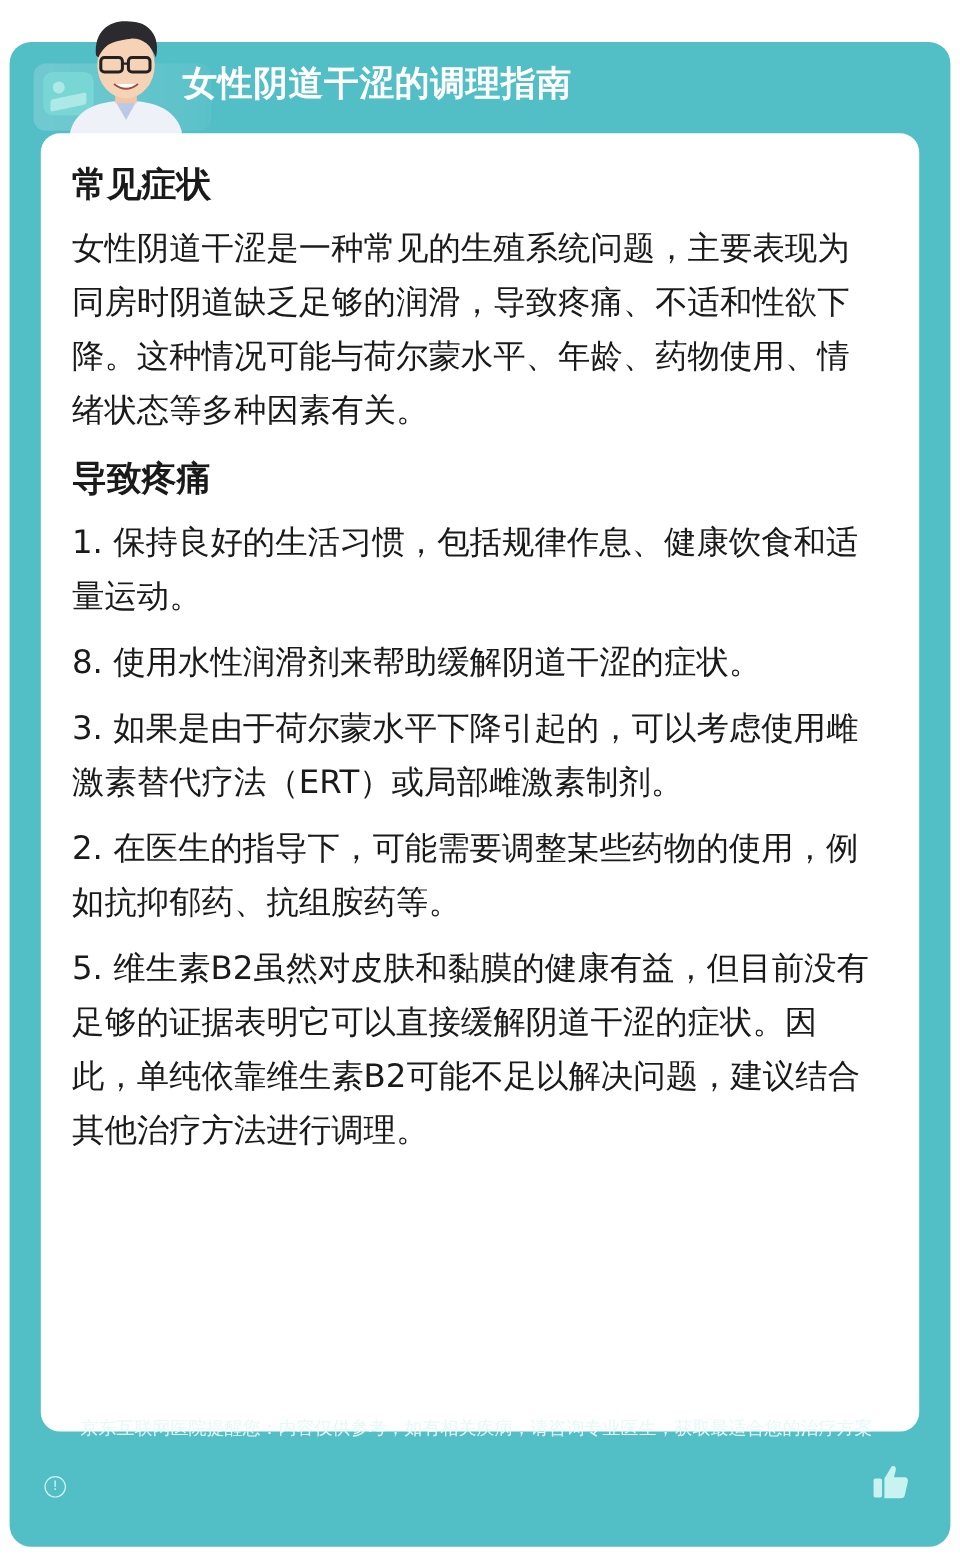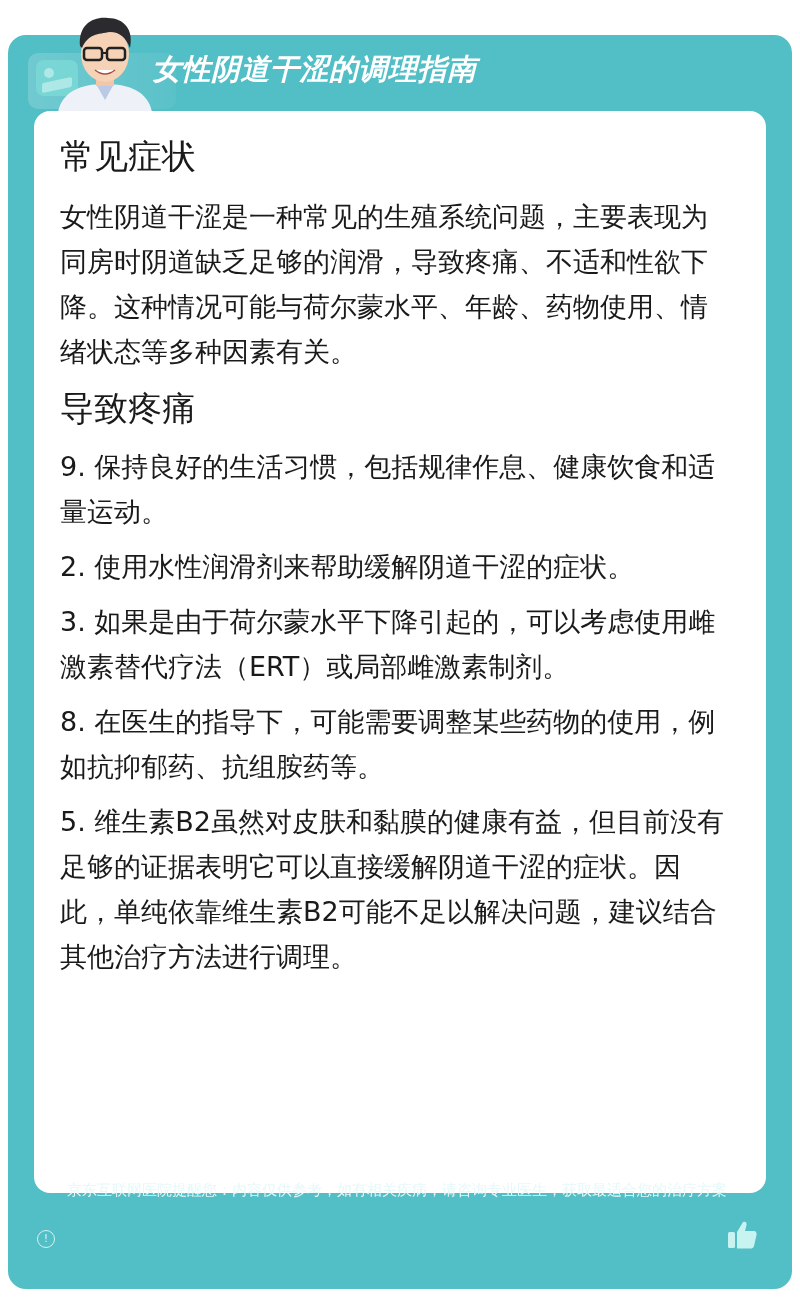--- a/index.html
+++ b/index.html
@@ -3,26 +3,26 @@
 <meta charset="utf-8">
 <style>
   html, body { margin: 0; padding: 0; background: #ffffff; }
   body { width: 800px; height: 1297px; position: relative; overflow: hidden; font-family: "DejaVu Sans", "Liberation Sans", sans-serif; }
   .outer { position: absolute; left: 8px; top: 35px; width: 784px; height: 1254px; background: #52bec6; border-radius: 18px; }
   .header-band { position: absolute; left: 20px; top: 18px; width: 160px; height: 62px; background: linear-gradient(90deg, rgba(255,255,255,0.18), rgba(255,255,255,0.05)); border-radius: 10px; }
   .photo-icon { position: absolute; left: 28px; top: 28px; width: 42px; height: 36px; background: #7ad8d6; border-radius: 8px; opacity: 0.9; }
   .photo-icon::before { content: ""; position: absolute; left: 8px; top: 8px; width: 10px; height: 10px; border-radius: 50%; background: #b5ecea; }
   .photo-icon::after { content: ""; position: absolute; left: 6px; top: 20px; width: 30px; height: 10px; background: #b5ecea; transform: skewY(-12deg); border-radius: 2px; }
   .avatar { position: absolute; left: 50px; top: 10px; width: 110px; height: 102px; }
-  .title { position: absolute; left: 152px; top: 50px; color: #ffffff; font-size: 29px; font-weight: bold; letter-spacing: 0.5px; font-style: italic; }
+  .title { position: absolute; left: 152px; top: 50px; color: #ffffff; font-size: 29px; font-weight: bold; letter-spacing: 0.5px; }
   .card { position: absolute; left: 34px; top: 111px; width: 732px; height: 1082px; background: #ffffff; border-radius: 16px; }
   .content { position: absolute; left: 26px; top: 22px; width: 665px; color: #1a1a1a; }
-  .h { font-size: 34px; font-weight: normal; margin: 0; line-height: 1.4; }
+  .h { font-size: 29px; font-weight: bold; margin: 0; line-height: 1.4; }
   .p { font-size: 27px; line-height: 45px; margin: 14px 0 10px 0; font-family: "DejaVu Serif", "Liberation Serif", serif; }
-  .p.sans { font-family: Liberation Sans, sans-serif; }
+  .p.sans { font-family: Liberation Mono, monospace; }
   .list-item { font-size: 27px; line-height: 45px; margin: 0 0 10px 0; font-family: "DejaVu Sans", "Liberation Sans", sans-serif; }
   .info-icon { position: absolute; left: 37px; top: 1230px; width: 16px; height: 16px; border: 1.5px solid #d5f2f2; border-radius: 50%; color: #d5f2f2; font-size: 11px; line-height: 16px; text-align: center; }
   .footer-text { position: absolute; left: 62px; top: 1174px; width: 670px; color: #e6f8f8; font-size: 15px; line-height: 32px; text-align: center; }
   .thumb-icon { position: absolute; left: 726px; top: 1218px; width: 32px; height: 32px; }
 </style>
 </head>
 <body>
 
 <div class="outer"></div>
 
@@ -44,24 +44,24 @@
 <div class="title">女性阴道干涩的调理指南</div>
 
 <div class="card">
   <div class="content">
     <h2 class="h">常见症状</h2>
     <p class="p sans">女性阴道干涩是一种常见的生殖系统问题，主要表现为同房时阴道缺乏足够的润滑，导致疼痛、不适和性欲下降。这种情况可能与荷尔蒙水平、年龄、药物使用、情绪状态等多种因素有关。</p>
 
 
     <h2 class="h">导致疼痛</h2>
     <div style="height:12px"></div>
-    <p class="list-item">9. 保持良好的生活习惯，包括规律作息、健康饮食和适量运动。</p>
-    <p class="list-item">2. 使用水性润滑剂来帮助缓解阴道干涩的症状。</p>
+    <p class="list-item">1. 保持良好的生活习惯，包括规律作息、健康饮食和适量运动。</p>
+    <p class="list-item">8. 使用水性润滑剂来帮助缓解阴道干涩的症状。</p>
     <p class="list-item">3. 如果是由于荷尔蒙水平下降引起的，可以考虑使用雌激素替代疗法（ERT）或局部雌激素制剂。</p>
-    <p class="list-item">8. 在医生的指导下，可能需要调整某些药物的使用，例如抗抑郁药、抗组胺药等。</p>
+    <p class="list-item">2. 在医生的指导下，可能需要调整某些药物的使用，例如抗抑郁药、抗组胺药等。</p>
     <p class="list-item">5. 维生素B2虽然对皮肤和黏膜的健康有益，但目前没有足够的证据表明它可以直接缓解阴道干涩的症状。因此，单纯依靠维生素B2可能不足以解决问题，建议结合其他治疗方法进行调理。</p>
   </div>
 </div>
 
 <div class="info-icon">!</div>
 <div class="footer-text">京东互联网医院提醒您：内容仅供参考，如有相关疾病，请咨询专业医生，获取最适合您的治疗方案</div>
 
 <svg class="thumb-icon" viewBox="0 0 32 32">
   <rect x="2" y="14" width="7" height="16" rx="1.5" fill="#c8f3f1"></rect>
   <path d="M11 14 L17 4 C19 3 21 4 20.5 7 L19 13 L28 13 C30 13 31 15 30.5 17 L28 28 C27.5 30 26 30.5 24.5 30.5 L11 30.5 Z" fill="#c8f3f1"></path>

